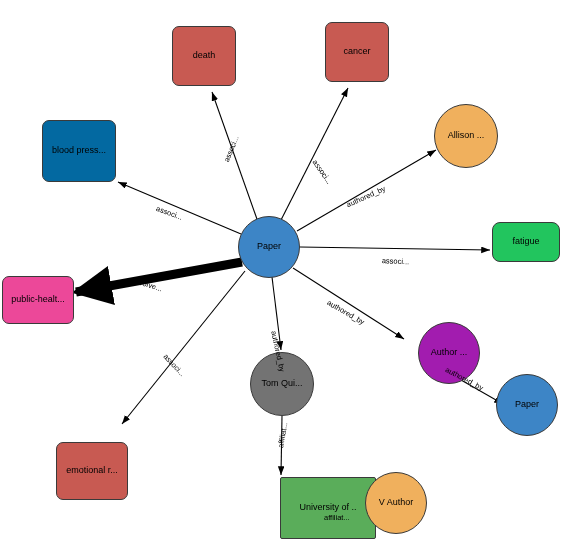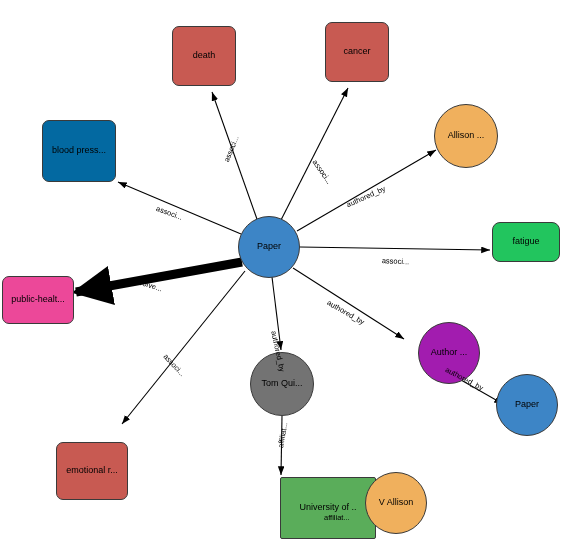--- a/index.html
+++ b/index.html
@@ -125,21 +125,21 @@
   <div class="node circle" style="left: 250px; top: 352px; width: 64px; height: 64px; background: #737373;">
       <span>Tom Qui...</span>
     </div>
   <div class="node rect" style="left: 56px; top: 422px; width: 72px; height: 58px; background: rgb(200, 90, 82); margin-top: 20px;">
       <span>emotional r...</span>
     </div>
   <div class="node square" style="left: 243px; top: 477px; width: 96px; height: 62px; background: rgb(90, 173, 90); margin-left: 37px;">
       <span>University of ..</span>
     </div>
   <div class="node circle" style="left: 365px; top: 472px; width: 62px; height: 62px; background: rgb(240, 176, 93);">
-      <span>V Allison</span>
+      <span>V Author</span>
     </div>
 
   <div class="edge-label" style="left: 222px; top: 160px; transform: rotate(-68deg);">associ...</div>
   <div class="edge-label" style="left: 318px; top: 158px; transform: rotate(55deg);">associ...</div>
   <div class="edge-label" style="left: 345px; top: 201px; transform: rotate(-24deg);">authored_by</div>
   <div class="edge-label" style="left: 158px; top: 204px; transform: rotate(20deg);">associ...</div>
   <div class="edge-label" style="left: 382px; top: 256px; transform: rotate(3deg);">associ...</div>
   <div class="edge-label" style="left: 135px; top: 276px; transform: rotate(17deg);">involve...</div>
   <div class="edge-label" style="left: 330px; top: 298px; transform: rotate(30deg);">authored_by</div>
   <div class="edge-label" style="left: 278px; top: 330px; transform: rotate(78deg);">authored_by</div>

